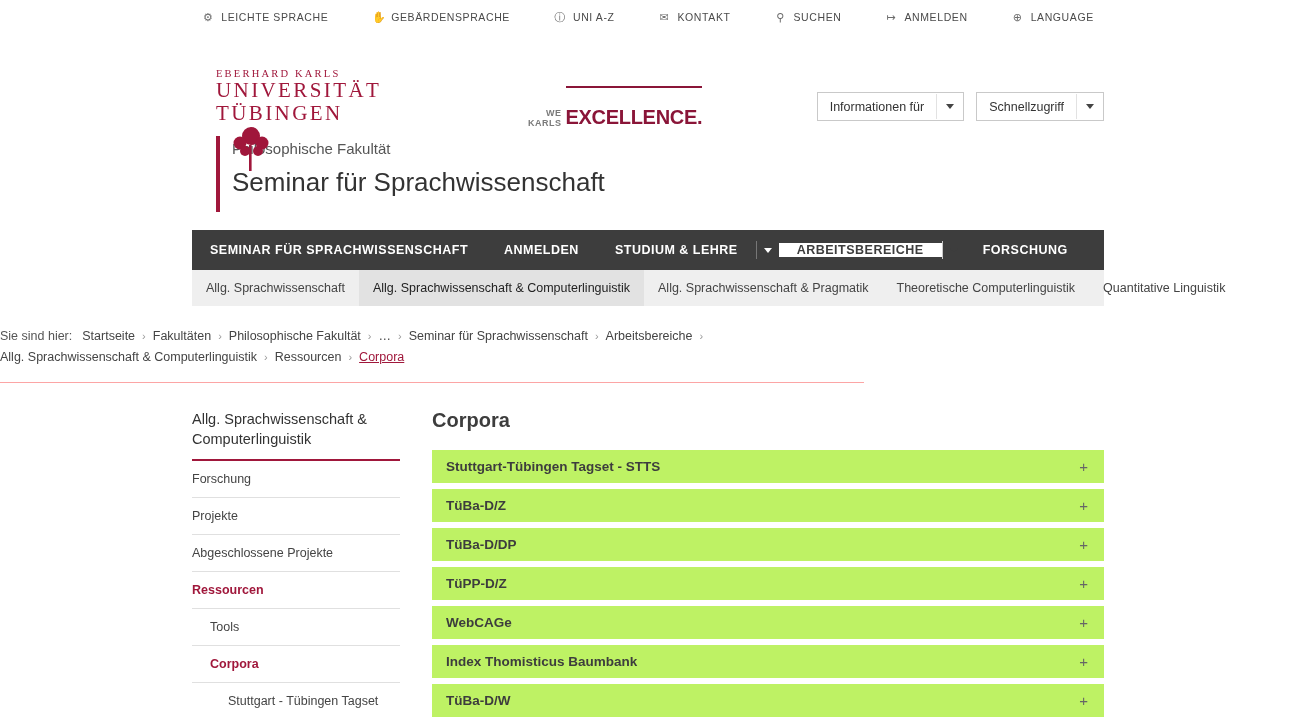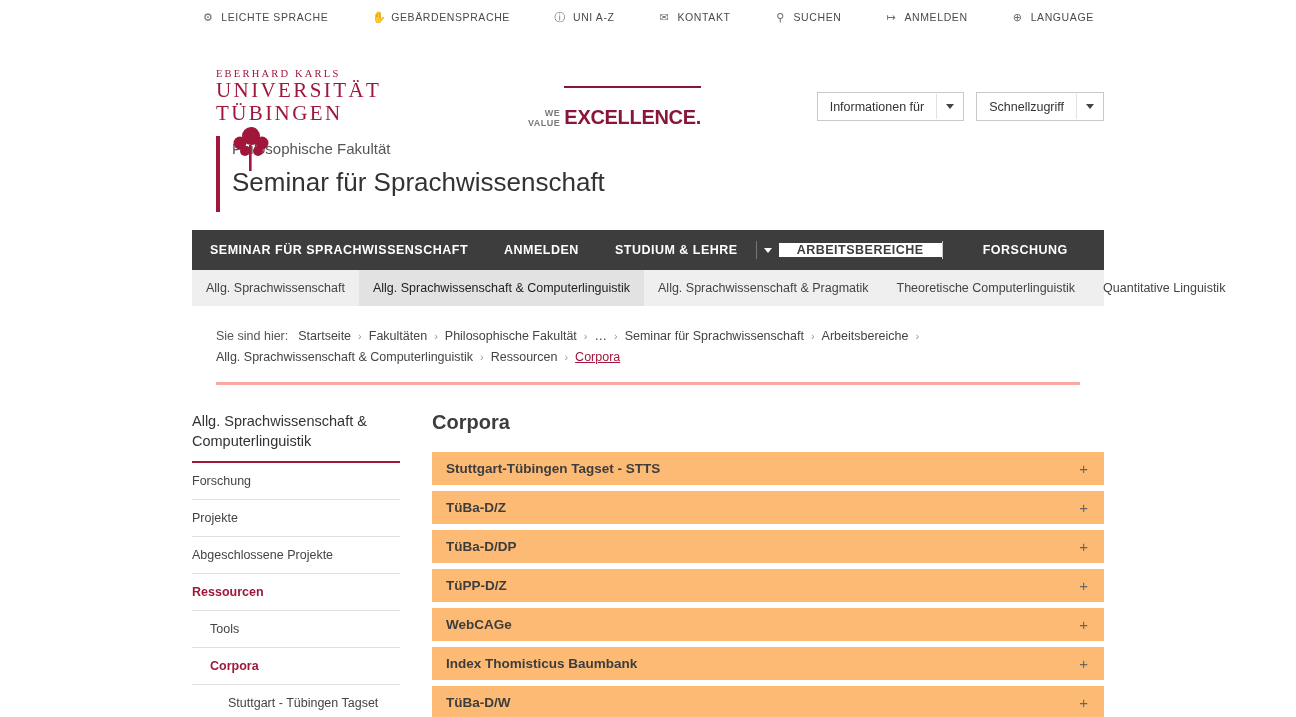--- a/index.html
+++ b/index.html
@@ -233,24 +233,23 @@
     cursor: pointer;
     white-space: nowrap;
   }
   .subitem.active {
     background: #e2e2e2;
     color: #222;
   }
 
   
   .breadcrumb {
-    margin-left: 216px;
     width: 864px;
     padding: 20px 0 14px 0;
-    border-bottom: 3px solid #fca5a5;
+    border-bottom: 1px solid #fca5a5;
     font-size: 12.5px;
     color: #555;
     line-height: 21px;
   }
   .bc-label { color: #555; margin-right: 10px; }
   .bc-item { color: #444; cursor: pointer; }
   .bc-item.current { color: #a0173b; text-decoration: underline; }
   .bc-sep {
     color: #999;
     margin: 0 7px;
@@ -299,21 +298,21 @@
     padding-left: 16px;
     box-sizing: border-box;
   }
   .page-title {
     font-size: 20px;
     color: #3d3d3d;
     font-weight: bold;
     margin: 0 0 18px 0;
   }
   .acc-item {
-    background: #fdba74;
+    background: #bef264;
     border-bottom: 1px solid #ffffff;
     height: 34px;
     display: flex;
     align-items: center;
     justify-content: space-between;
     padding: 0 16px 0 14px;
     margin-bottom: 5px;
     cursor: pointer;
     box-sizing: border-box;
   }
@@ -378,21 +377,21 @@
         <circle cx="15" cy="28" r="5" fill="#a0173b"></circle>
         <circle cx="28" cy="28" r="5" fill="#a0173b"></circle>
         <rect x="19" y="22" width="2.6" height="26" fill="#a0173b"></rect>
       </svg>
     </span>
   </a>
 
   <div class="excellence">
     <div class="exc-small">
       <div>WE</div>
-      <div>VALUE</div>
+      <div>KARLS</div>
     </div>
     <div class="exc-big">EXCELLENCE.</div>
   </div>
 
   <div class="header-btns">
     <div class="hbtn">
       <span>Informationen für</span>
       <span class="caret-box">
           <i class="caret"></i>
         </span>

